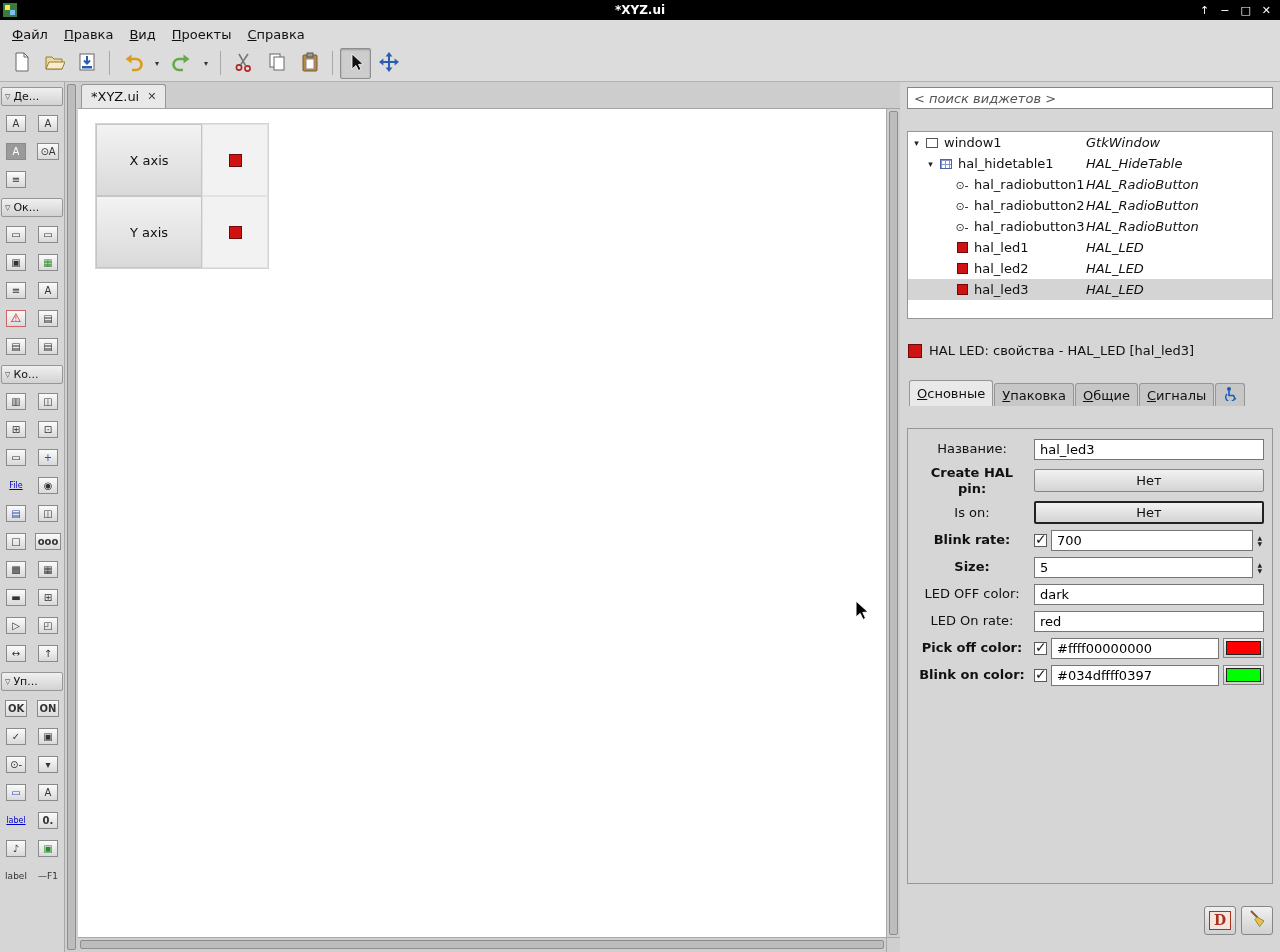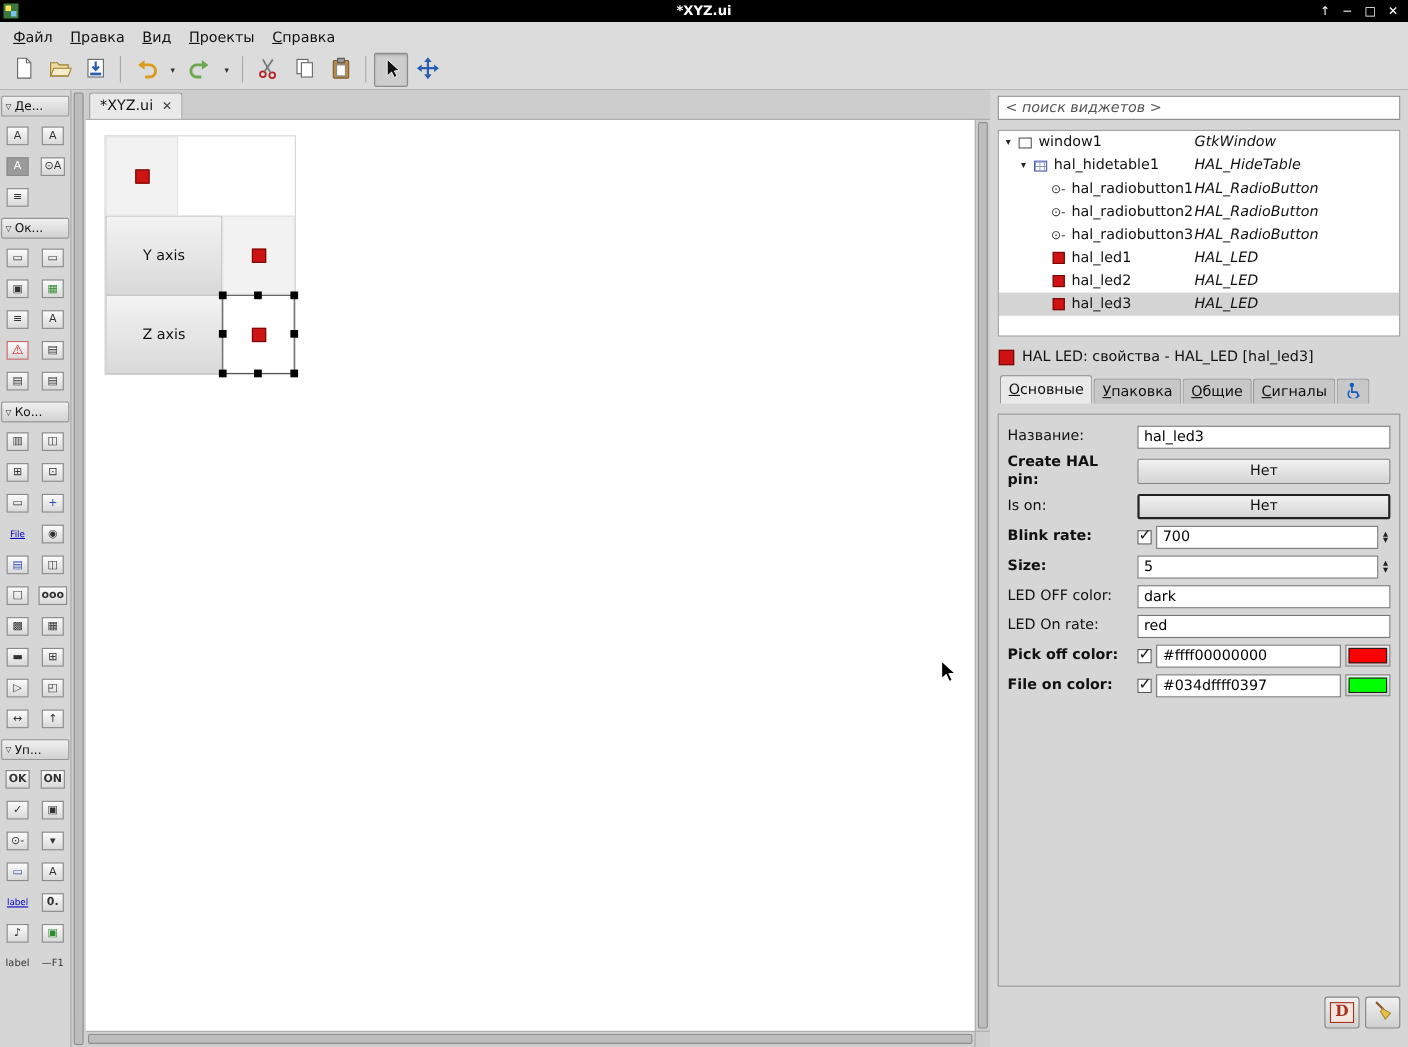--- a/index.html
+++ b/index.html
@@ -66,21 +66,21 @@
   .dled { width:66px; background:#f2f2f2; border:1px solid #e2e2e2; display:flex; align-items:center; justify-content:center; position:relative; }
   .dled.selected { background:#fff; border:1px solid #555; }
   .led-square { width:13px; height:13px; background:#cf1212; border:1px solid #6f0a0a; }
   .hd { display:none; position:absolute; width:7px; height:7px; background:#000; }
   .dled.selected .hd { display:block; }
   .h-nw{left:-4px;top:-4px} .h-n{left:50%;margin-left:-4px;top:-4px} .h-ne{right:-4px;top:-4px}
   .h-e{right:-4px;top:50%;margin-top:-4px} .h-se{right:-4px;bottom:-4px}
   .h-s{left:50%;margin-left:-4px;bottom:-4px} .h-sw{left:-4px;bottom:-4px} .h-w{left:-4px;top:50%;margin-top:-4px}
 
   
-  .rightpanel { width:380px; flex:none; display:flex; flex-direction:column; padding:5px 7px 16px 7px; gap:9px; background:#d6d6d6; }
+  .rightpanel { width:380px; flex:none; display:flex; flex-direction:column; padding:5px 7px 16px 7px; gap:22px; background:#d6d6d6; }
   .search-input { height:22px; border:1px solid #868686; background:#fff; padding:0 6px; font:13px "DejaVu Sans",sans-serif; width:100%; }
   .search-input::placeholder { font-style:italic; color:#555; opacity:1; }
   .treebox { height:188px; background:#fff; border:1px solid #969696; overflow:hidden; }
   .trow { height:21px; display:flex; align-items:center; position:relative; }
   .trow.selected { background:#d4d4d4; }
   .t-ind { flex:none; }
   .d0{width:2px} .d1{width:16px} .d2{width:32px}
   .texp { width:13px; font-size:9px; color:#222; flex:none; text-align:center; }
   .ticon { width:18px; flex:none; display:flex; align-items:center; justify-content:center; }
   .window-icon { width:12px; height:10px; background:#fff; border:1px solid #555; }
@@ -94,21 +94,21 @@
 
   .prophead { display:flex; align-items:center; gap:7px; padding:2px 1px 0 1px; }
   .prophead-icon { width:14px; height:14px; background:#cf1212; border:1px solid #6f0a0a; flex:none; }
   .ptabs { display:flex; align-items:flex-end; height:26px; padding-left:2px; }
   .ptab { height:23px; padding:0 7px; display:flex; align-items:center; border:1px solid #969696; border-bottom:none; background:#c7c7c7; border-radius:3px 3px 0 0; margin-right:1px; }
   .ptab.active { background:#e9e9e9; height:26px; }
   .ptab-label { display:block; }
   .ptab-label::first-letter { text-decoration:underline; }
   .propbox { flex:1; border:1px solid #969696; padding:9px 8px; display:flex; flex-direction:column; gap:5px; overflow:hidden; }
   .prow { display:flex; align-items:center; min-height:22px; }
-  .plabel { width:118px; flex:none; padding-right:6px; line-height:1.2; }
+  .plabel { width:118px; flex:none; padding-right:6px; line-height:1.2;text-align:center; }
   .plabel.bold { font-weight:bold; }
   .pctrl { flex:1; display:flex; align-items:center; gap:4px; min-width:0; }
   .tinput { flex:1; height:21px; border:1px solid #757575; background:#fff; padding:0 5px; font:13px "DejaVu Sans",sans-serif; min-width:0; }
   .pbtn { flex:1; height:23px; background:linear-gradient(#f2f2f2,#d4d4d4); border:1px solid #868686; border-radius:2px; display:flex; align-items:center; justify-content:center; }
   .pbtn.focus { border:2px solid #222; }
   .cbox { width:13px; height:13px; border:1px solid #5a5a5a; background:#fff; flex:none; position:relative; }
   .cbox.checked::after { content:"✓"; position:absolute; left:0; top:-4px; font-size:14px; font-weight:bold; color:#1a1a1a; }
   .spinner { display:flex; flex-direction:column; color:#222; flex:none; gap:1px; padding-right:2px; }
   .spinner i { font-style:normal; font-size:6px; line-height:5px; }
   .swatch { width:41px; height:20px; border:1px solid #868686; background:linear-gradient(#efefef,#cecece); padding:2px; flex:none; }
@@ -419,46 +419,33 @@
         <div class="tab">
           <span>*XYZ.ui</span>
           <span class="tab-close">✕</span>
         </div>
       </div>
       <div class="editor-body">
         <div class="canvas">
           <div class="design">
 
           <div class="drow">
+                <div class="dlabel">X axis</div>
                 <div class="dled">
                   <div class="led-square"></div>
 
                 </div>
               </div>
               <div class="drow">
                 <div class="dlabel">Y axis</div>
                 <div class="dled">
                   <div class="led-square"></div>
 
                 </div>
               </div>
-              <div class="drow">
-                <div class="dlabel">Z axis</div>
-                <div class="dled selected">
-                  <div class="led-square"></div>
-                  <i class="hd h-nw"></i>
-                  <i class="hd h-n"></i>
-                  <i class="hd h-ne"></i>
-                  <i class="hd h-e"></i>
-                  <i class="hd h-se"></i>
-                  <i class="hd h-s"></i>
-                  <i class="hd h-sw"></i>
-                  <i class="hd h-w"></i>
-                </div>
-              </div>
             </div>
         </div>
         <div class="vscroll">
             <div class="vthumb"></div>
           </div>
       </div>
       <div class="hscroll-row">
         <div class="hscroll">
             <div class="hthumb"></div>
           </div>
@@ -627,21 +614,21 @@
           <div class="plabel bold">Pick off color:</div>
           <div class="pctrl">
             <span class="cbox checked"></span>
             <input class="tinput" value="#ffff00000000" style="">
             <span class="swatch sw-red">
                 <div></div>
               </span>
           </div>
         </div>
         <div class="prow">
-          <div class="plabel bold">File on color:</div>
+          <div class="plabel bold">Blink on color:</div>
           <div class="pctrl">
             <span class="cbox checked"></span>
             <input class="tinput" value="#034dffff0397" style="">
             <span class="swatch sw-green">
                 <div></div>
               </span>
           </div>
         </div>
       </div>
 

